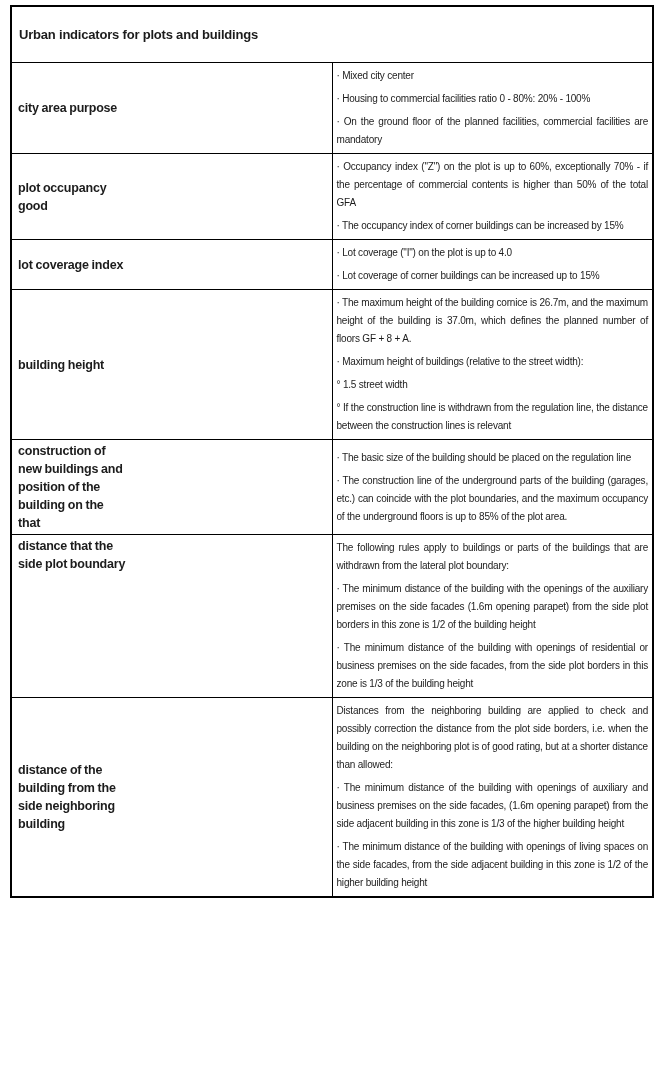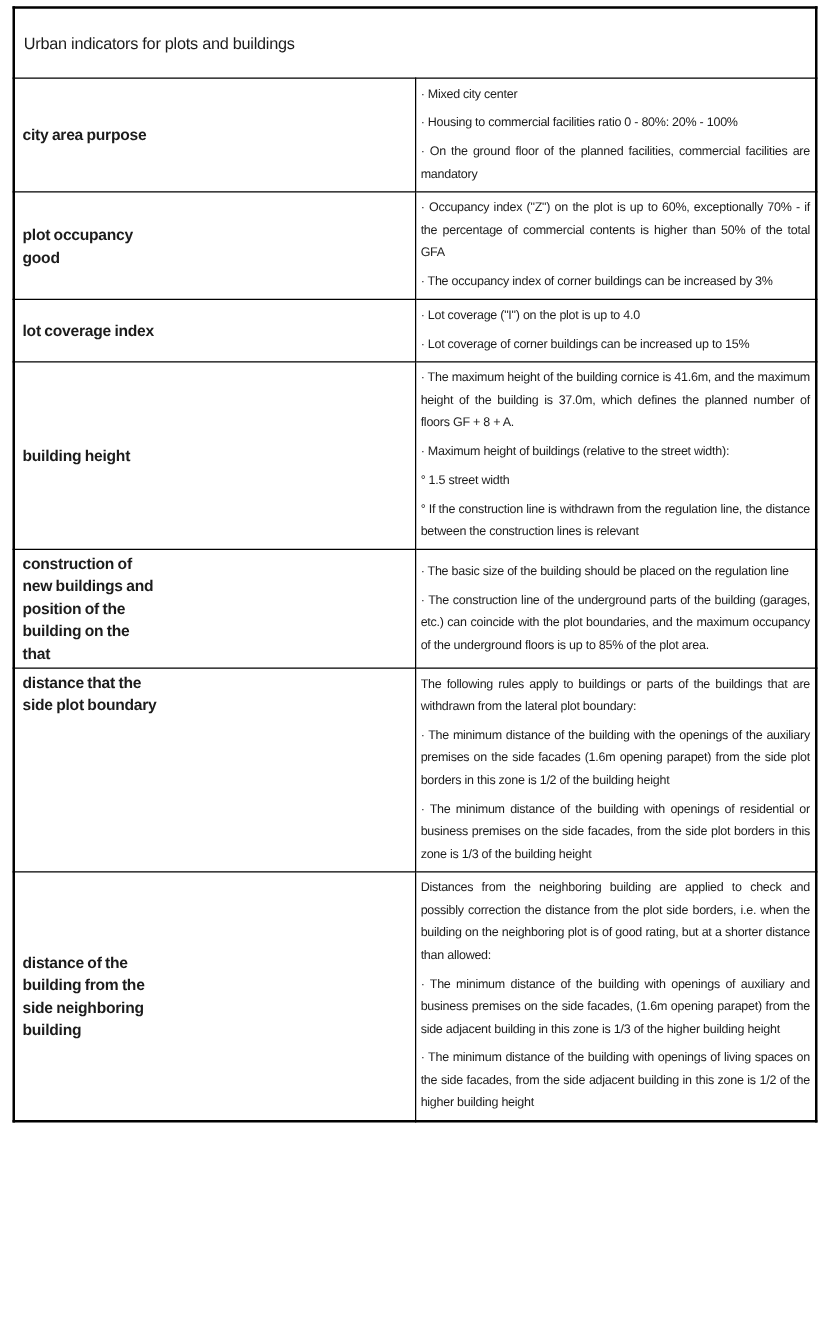--- a/index.html
+++ b/index.html
@@ -21,21 +21,21 @@
     width: 644px;
     table-layout: fixed;
     border: 2px solid #000000;
   }
   table.doc-table td {
     border: 1px solid #000000;
     box-sizing: border-box;
     vertical-align: middle;
   }
   td.title-cell {
-    font-weight: normal;
+    font-weight: bold;
     font-size: 13px;
     line-height: 17px;
     padding: 19px 7px;
     letter-spacing: -0.2px;
   }
   td.label-cell {
     width: 128px;
     font-weight: bold;
     font-size: 12.5px;
     line-height: 18px;
@@ -74,36 +74,36 @@
             <p>· Housing to commercial facilities ratio 0 - 80%: 20% - 100%</p>
             <p>· On the ground floor of the planned facilities, commercial facilities are mandatory</p>
           </td>
   </tr>
 
   <tr>
     <td class="label-cell">plot occupancy
 good</td>
     <td class="content-cell">
             <p>· Occupancy index ("Z") on the plot is up to 60%, exceptionally 70% - if the percentage of commercial contents is higher than 50% of the total GFA</p>
-            <p>· The occupancy index of corner buildings can be increased by 3%</p>
+            <p>· The occupancy index of corner buildings can be increased by 15%</p>
           </td>
   </tr>
 
   <tr>
     <td class="label-cell">lot coverage index</td>
     <td class="content-cell">
             <p>· Lot coverage ("I") on the plot is up to 4.0</p>
             <p>· Lot coverage of corner buildings can be increased up to 15%</p>
           </td>
   </tr>
 
   <tr>
     <td class="label-cell">building height</td>
     <td class="content-cell">
-            <p>· The maximum height of the building cornice is 41.6m, and the maximum height of the building is 37.0m, which defines the planned number of floors GF + 8 + A.</p>
+            <p>· The maximum height of the building cornice is 26.7m, and the maximum height of the building is 37.0m, which defines the planned number of floors GF + 8 + A.</p>
             <p>· Maximum height of buildings (relative to the street width):</p>
             <p>° 1.5 street width</p>
             <p>° If the construction line is withdrawn from the regulation line, the distance between the construction lines is relevant</p>
           </td>
   </tr>
 
   <tr>
     <td class="label-cell">construction of
 new buildings and
 position of the

